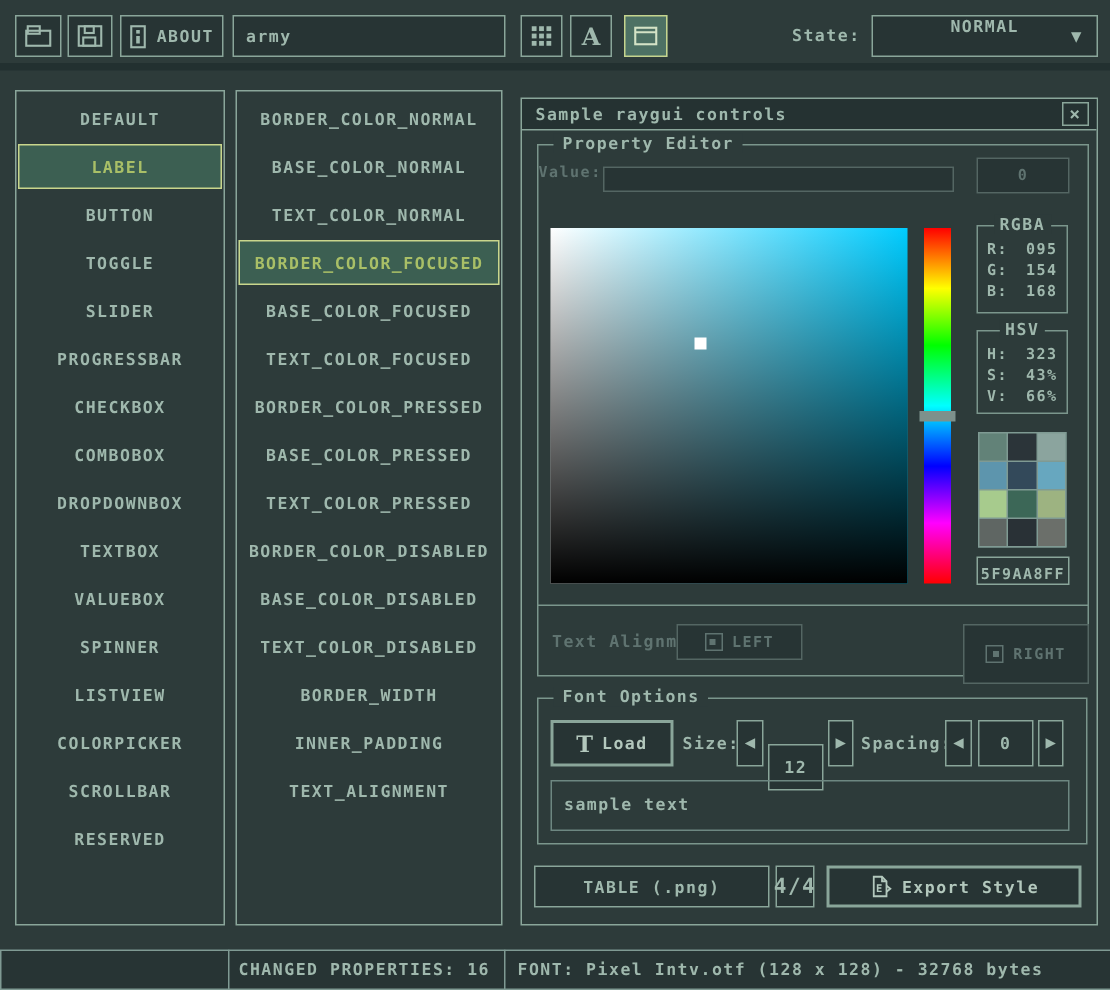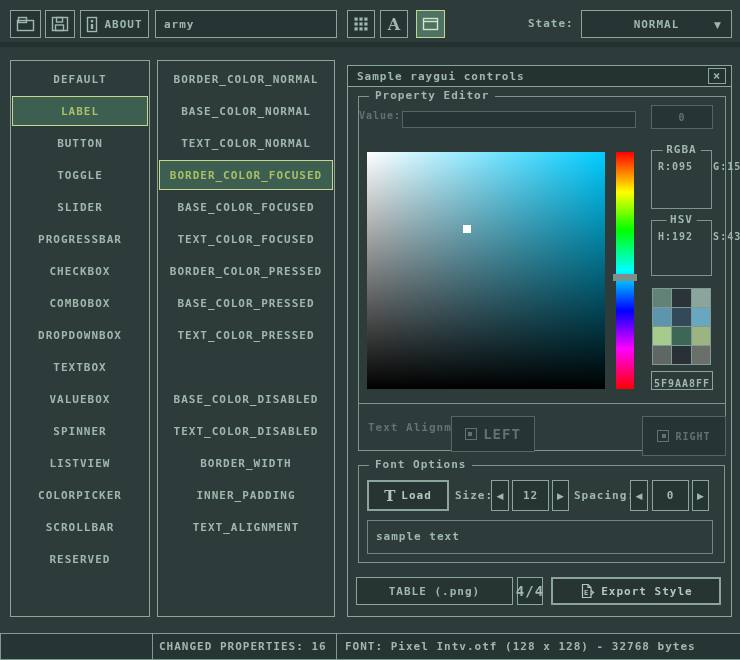--- a/index.html
+++ b/index.html
@@ -29,21 +29,21 @@
   .window{background:var(--bg);border:1px solid var(--border)}
   .titlebar{position:absolute;left:0;top:0;right:0;height:21px;background:#253232;
        border-bottom:1px solid var(--border);display:flex;align-items:center;padding-left:9px}
   .close-btn{position:absolute;top:2px;right:5px;width:18px;height:16px;border:1px solid var(--border);
        display:flex;align-items:center;justify-content:center;color:var(--text);font-size:12px;line-height:1}
   .group{position:absolute;border:1px solid var(--group-border)}
   .glabel{position:absolute;top:-8px;left:10px;background:var(--bg);padding:0 6px;color:var(--text);white-space:nowrap}
   .dim{color:var(--disabled-text)}
   .dimbox{border-color:var(--disabled-border)!important;color:var(--disabled-text)!important}
   .mini-group{position:absolute;border:1px solid var(--group-border);padding:10px 4px 0 4px;
-       display:flex;flex-direction:row;gap:16px}
+       display:flex;flex-direction:column;gap:3px}
   .mini-group .glabel{left:50%;transform:translateX(-50%);padding:0 4px}
   .kv{display:flex;justify-content:space-between;font-size:10px;letter-spacing:1px;padding:0 2px}
   .gradient{background:linear-gradient(to bottom,rgba(0,0,0,0) 0%,#000 100%),
             linear-gradient(to right,#fff 0%,var(--hue-color) 100%)}
   .huebar{background:linear-gradient(to bottom,#f00 0%,#ff0 17%,#0f0 33%,#0ff 50%,#00f 67%,#f0f 83%,#f00 100%)}
   .swatchgrid{display:grid;grid-template-columns:repeat(3,1fr);grid-template-rows:repeat(4,1fr);
        gap:1px;background:var(--swatch-line);border:1px solid var(--swatch-line)}
   .align-icon{width:12px;height:12px;border:1px solid var(--disabled-text);display:flex;align-items:center;flex:none}
   .align-icon i{display:block;width:4px;height:4px;background:var(--disabled-text)}
   .align-icon.l{justify-content:flex-start;padding-left:2px}
@@ -109,21 +109,21 @@
     <div class="btn active abs" style="left:416px;top:10px;width:29px;height:28px">
       <span style="display:flex">
         <svg width="17" height="14" viewBox="0 0 17 14" fill="none" stroke="currentColor" stroke-width="1.4">
           <rect x="1.5" y="1.5" width="14" height="11"></rect>
           <line x1="1.5" y1="4.5" x2="15.5" y2="4.5"></line>
         </svg>
       </span>
     </div>
     <div class="abs" style="left:528px;top:10px;height:28px;line-height:28px">State:</div>
     <div class="abs" style="left:581px;top:10px;width:151px;height:28px;background:var(--ctrl-bg);border:1px solid var(--border);
-                display:flex;align-items:center;justify-content:center">
+                display:flex;align-items:flex-start;justify-content:center">
       <span>NORMAL</span>
       <span class="abs arrow" style="right:10px;top:9px">▼</span>
     </div>
   </div>
   <div class="abs" style="left:0;top:42px;width:740px;height:5px;background:var(--bg-dark)"></div>
 
   <div class="panel abs" style="left:10px;top:60px;width:140px;height:557px">
     <div class="list-item" style="top:3px">
         <span>DEFAULT</span>
       </div>
@@ -194,20 +194,23 @@
         <span>TEXT_COLOR_FOCUSED</span>
       </div>
     <div class="list-item" style="top:195px">
         <span>BORDER_COLOR_PRESSED</span>
       </div>
     <div class="list-item" style="top:227px">
         <span>BASE_COLOR_PRESSED</span>
       </div>
     <div class="list-item" style="top:259px">
         <span>TEXT_COLOR_PRESSED</span>
+      </div>
+    <div class="list-item" style="top:291px">
+        <span>BORDER_COLOR_DISABLED</span>
       </div>
     <div class="list-item" style="top:323px">
         <span>BASE_COLOR_DISABLED</span>
       </div>
     <div class="list-item" style="top:355px">
         <span>TEXT_COLOR_DISABLED</span>
       </div>
     <div class="list-item" style="top:387px">
         <span>BORDER_WIDTH</span>
       </div>
@@ -256,21 +259,21 @@
       <div class="kv">
           <span>B:</span>
           <span>168</span>
         </div>
     </div>
 
     <div class="mini-group" style="left:303px;top:154px;width:61px;height:56px">
       <span class="glabel">HSV</span>
       <div class="kv">
           <span>H:</span>
-          <span>192</span>
+          <span>323</span>
         </div>
       <div class="kv">
           <span>S:</span>
           <span>43%</span>
         </div>
       <div class="kv">
           <span>V:</span>
           <span>66%</span>
         </div>
     </div>
@@ -291,21 +294,21 @@
     </div>
 
     <div class="abs" style="left:303px;top:305px;width:62px;height:19px;border:1px solid var(--border);
                 display:flex;align-items:flex-end;justify-content:center;font-size:10px">
       <span>5F9AA8FF</span>
     </div>
 
     <div class="abs" style="left:10px;top:337px;width:368px;height:1px;background:var(--group-border)"></div>
 
     <div class="abs dim" style="left:20px;top:350px;width:83px;height:24px;line-height:24px;overflow:hidden;white-space:nowrap">Text Alignme</div>
-    <div class="btn abs dimbox" style="left:103px;top:350px;width:84px;height:36px;font-size:14px">
+    <div class="btn abs dimbox" style="left:103px;top:350px;width:84px;height:24px;font-size:10px">
       <span class="align-icon l">
           <i></i>
         </span>
       <span>LEFT</span>
     </div>
     <div class="btn abs dimbox" style="left:294px;top:350px;width:84px;height:40px;font-size:10px">
       <span class="align-icon r">
           <i></i>
         </span>
       <span>RIGHT</span>
@@ -316,21 +319,21 @@
     </div>
 
     <div class="btn abs" style="left:19px;top:414px;width:82px;height:31px;border-width:2px;color:var(--text-bright)">
       <span class="serif" style="font-size:15px;letter-spacing:0">T</span>
       <span>Load</span>
     </div>
     <div class="abs" style="left:107px;top:414px;height:31px;line-height:31px">Size:</div>
     <div class="btn abs" style="left:143px;top:414px;width:18px;height:31px">
       <span class="arrow">◀</span>
     </div>
-    <div class="btn abs" style="left:164px;top:414px;width:37px;height:31px">
+    <div class="btn abs" style="left:164px;top:430px;width:37px;height:31px">
       <span>12</span>
     </div>
     <div class="btn abs" style="left:204px;top:414px;width:17px;height:31px">
       <span class="arrow">▶</span>
     </div>
     <div class="abs" style="left:226px;top:414px;height:31px;line-height:31px">Spacing:</div>
     <div class="btn abs" style="left:282px;top:414px;width:18px;height:31px">
       <span class="arrow">◀</span>
     </div>
     <div class="btn abs" style="left:304px;top:414px;width:37px;height:31px">

